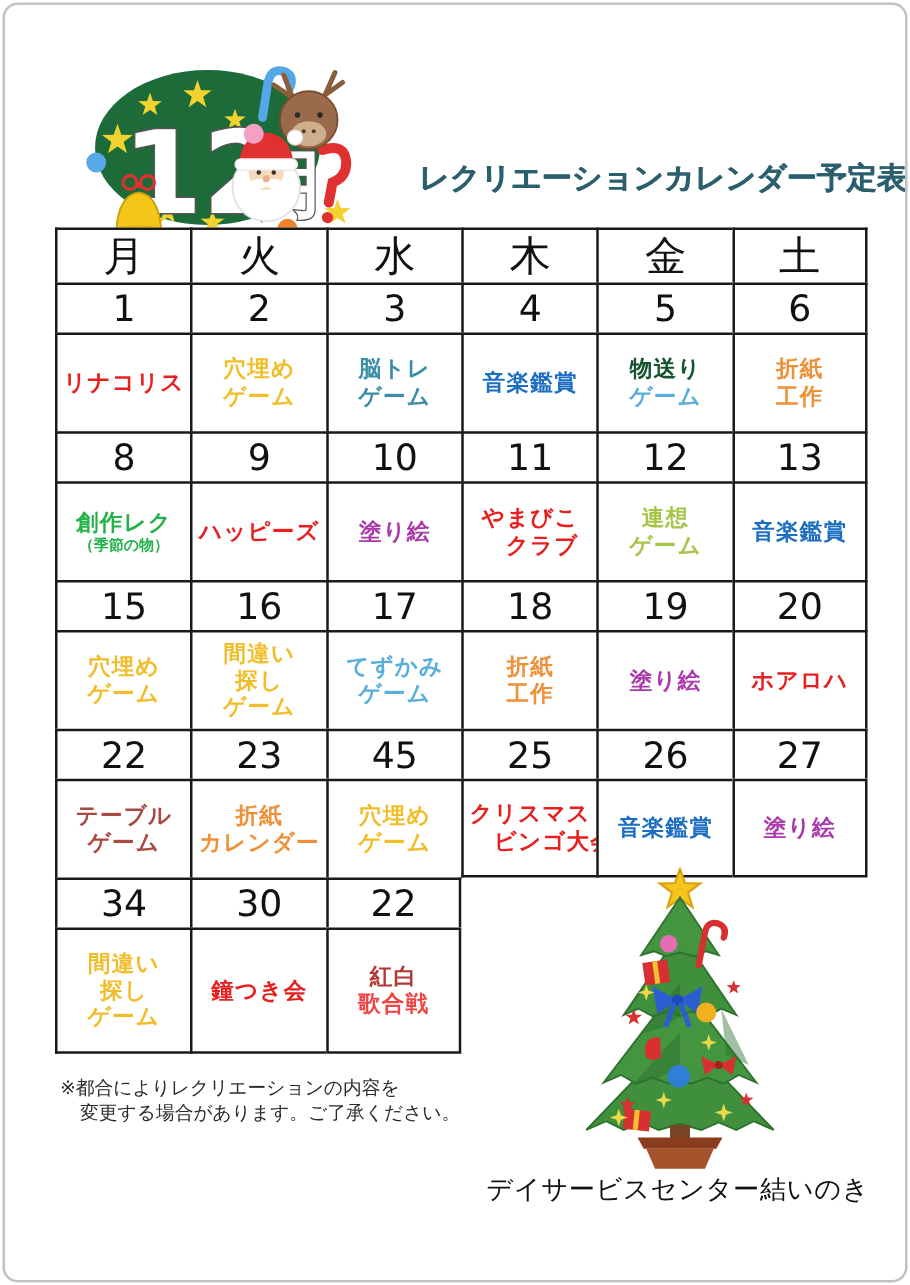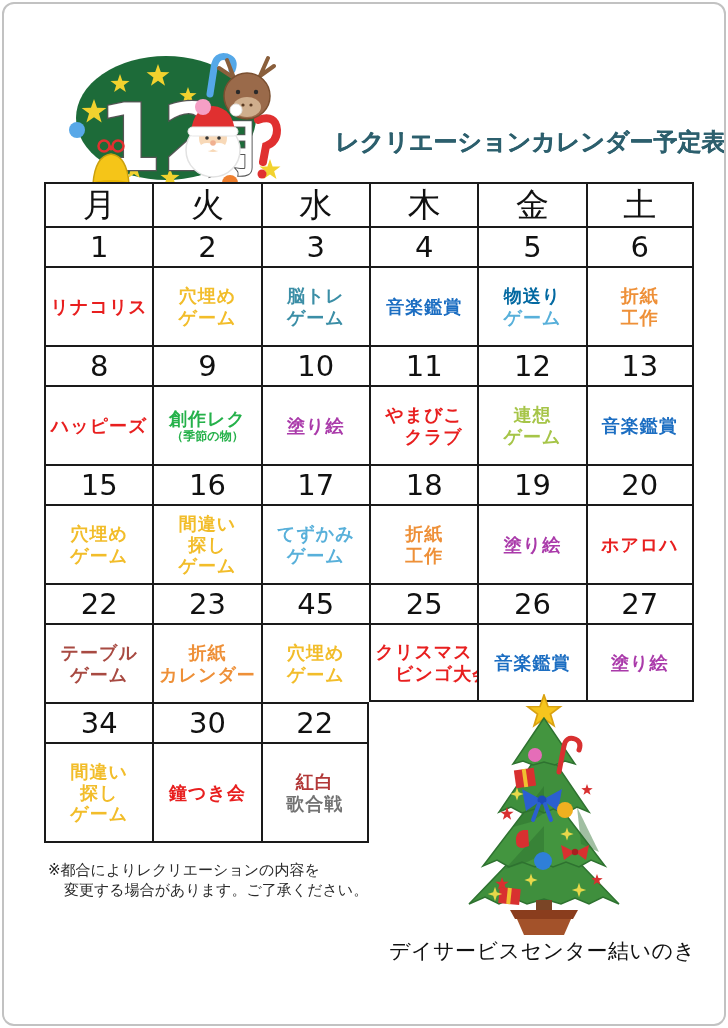--- a/index.html
+++ b/index.html
@@ -122,43 +122,43 @@
           <div class="act-line" style="color: rgb(242, 189, 42);">ゲーム</div>
         </div>
         <div class="cell act">
           <div class="act-line" style="color: rgb(59, 142, 166);">脳トレ</div>
           <div class="act-line" style="color: rgb(59, 142, 166);">ゲーム</div>
         </div>
         <div class="cell act">
           <div class="act-line" style="color: rgb(28, 110, 194);">音楽鑑賞</div>
         </div>
         <div class="cell act">
-          <div class="act-line" style="color: #0369a1;">物送り</div>
+          <div class="act-line" style="color: #14532d;">物送り</div>
           <div class="act-line" style="color: rgb(88, 176, 218);">ゲーム</div>
         </div>
         <div class="cell act edge">
           <div class="act-line" style="color: rgb(238, 144, 56);">折紙</div>
           <div class="act-line" style="color: rgb(238, 144, 56);">工作</div>
         </div>
       </div>
       <div class="cal-row">
         <div class="cell date">8</div>
         <div class="cell date">9</div>
         <div class="cell date">10</div>
         <div class="cell date">11</div>
         <div class="cell date">12</div>
         <div class="cell date edge">13</div>
       </div>
       <div class="cal-row">
         <div class="cell act">
-          <div class="act-line" style="color: rgb(232, 31, 31);">ハッピーズ</div>
-        </div>
-        <div class="cell act">
           <div class="act-line" style="color: rgb(37, 177, 74);">創作レク</div>
           <div class="act-line small" style="color: rgb(37, 177, 74);">（季節の物）</div>
+        </div>
+        <div class="cell act">
+          <div class="act-line" style="color: rgb(232, 31, 31);">ハッピーズ</div>
         </div>
         <div class="cell act">
           <div class="act-line" style="color: rgb(170, 58, 170);">塗り絵</div>
         </div>
         <div class="cell act">
           <div class="act-line" style="color: rgb(232, 31, 31);">やまびこ</div>
           <div class="act-line" style="color: rgb(232, 31, 31); margin-left: 19px;">クラブ</div>
         </div>
         <div class="cell act">
           <div class="act-line" style="color: rgb(166, 197, 72);">連想</div>
@@ -242,21 +242,21 @@
         <div class="cell act tall bottom">
           <div class="act-line" style="color: rgb(242, 189, 42);">間違い</div>
           <div class="act-line" style="color: rgb(242, 189, 42);">探し</div>
           <div class="act-line" style="color: rgb(242, 189, 42);">ゲーム</div>
         </div>
         <div class="cell act tall bottom">
           <div class="act-line" style="color: rgb(232, 31, 31);">鐘つき会</div>
         </div>
         <div class="cell act edge tall bottom">
           <div class="act-line" style="color: rgb(178, 56, 56);">紅白</div>
-          <div class="act-line" style="color: #737373;">歌合戦</div>
+          <div class="act-line" style="color: #ef4444;">歌合戦</div>
         </div>
       </div>
     </div>
 
   <div class="note">
     <div class="l1">※都合によりレクリエーションの内容を</div>
     <div class="l2">変更する場合があります。ご了承ください。</div>
   </div>
 
   <svg class="tree" width="196" height="242" viewBox="0 0 196 242">

